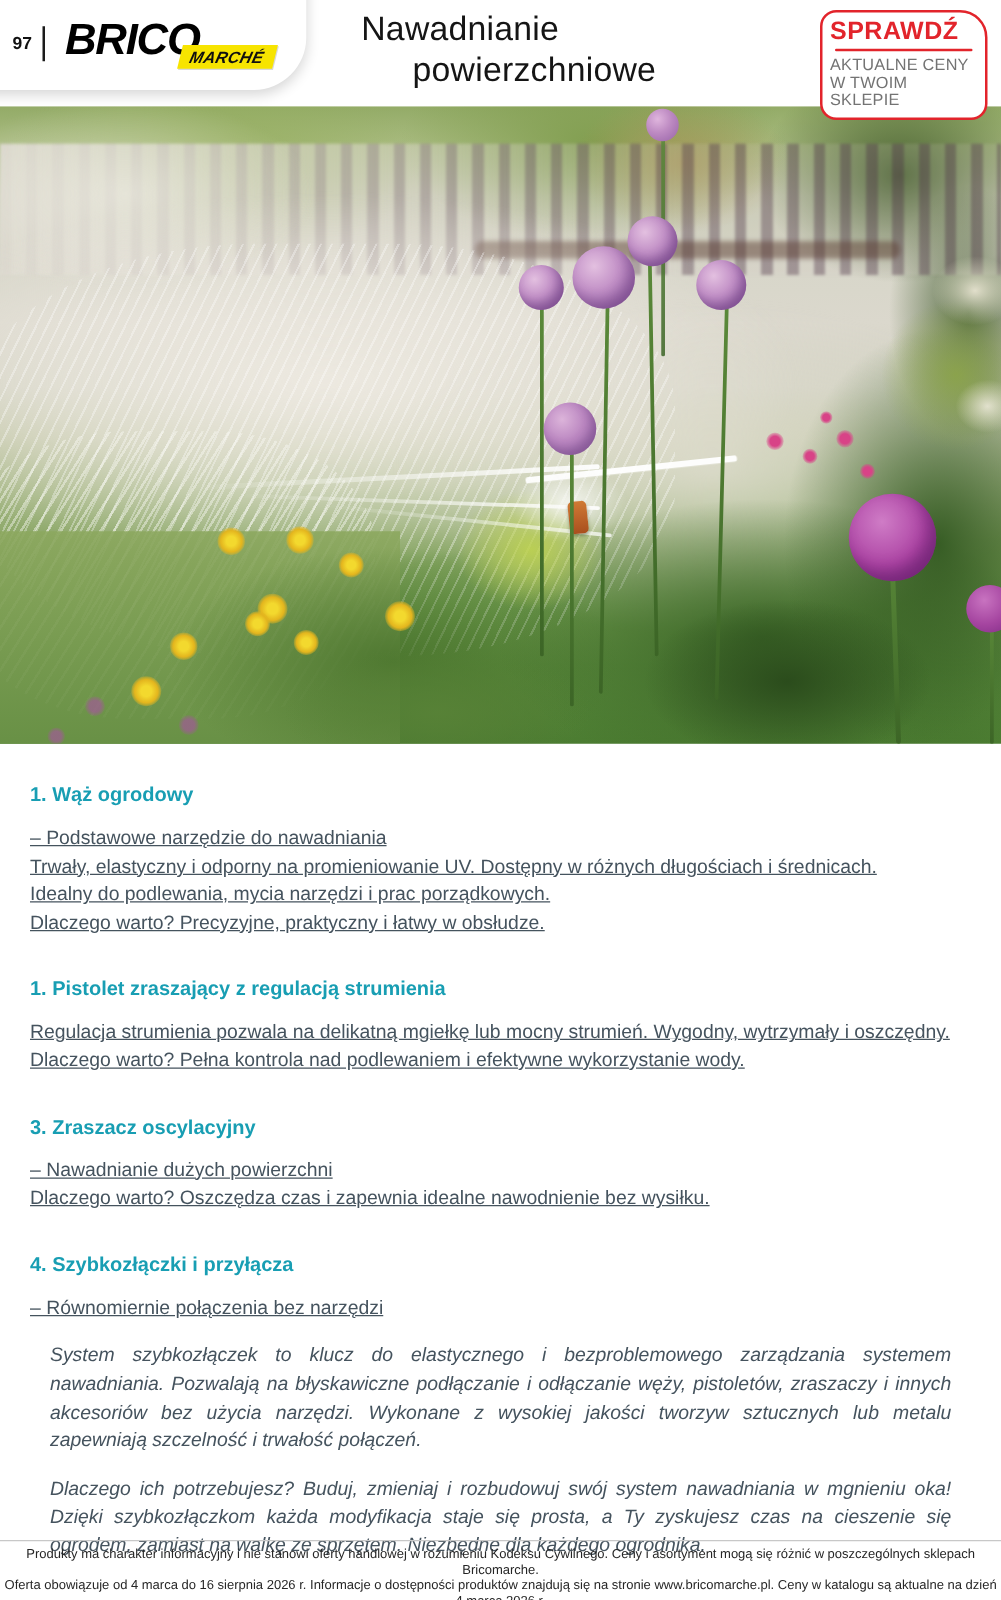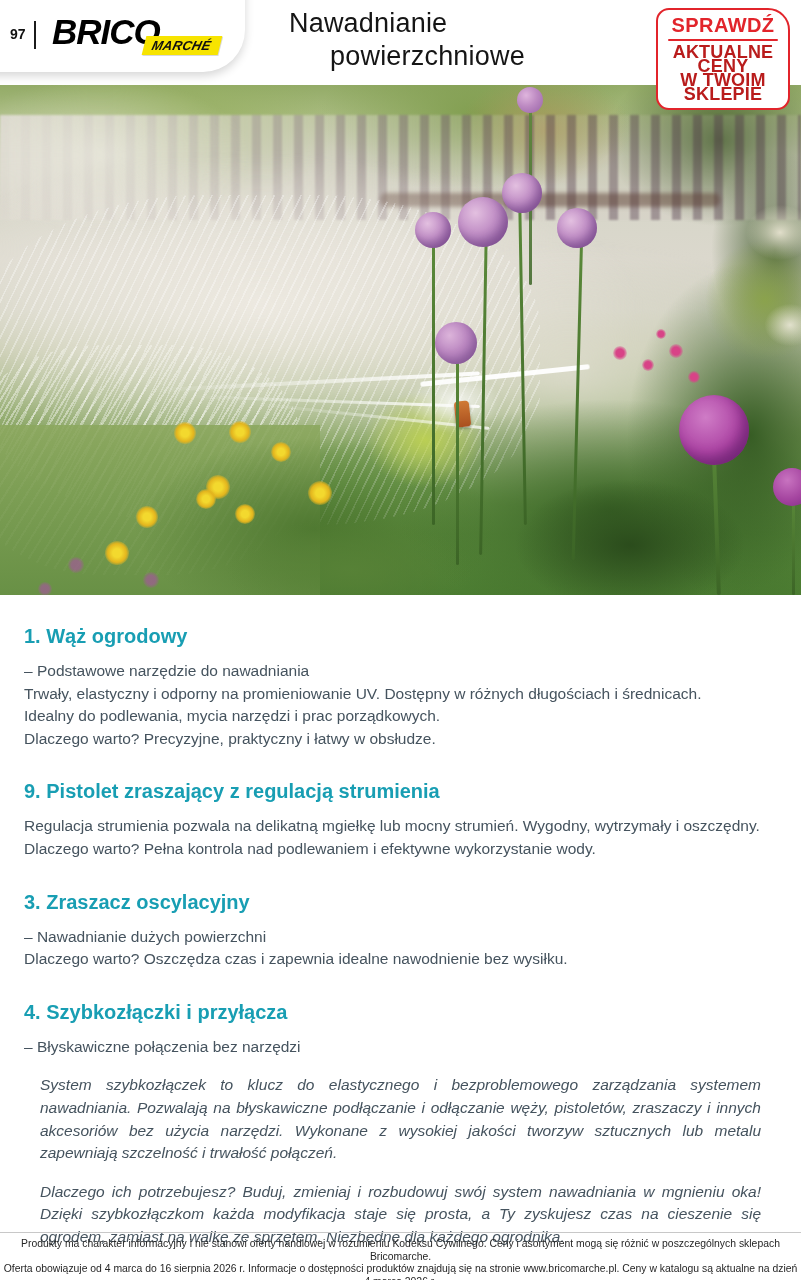--- a/index.html
+++ b/index.html
@@ -35,48 +35,48 @@
     font-style:italic; font-weight:bold; font-size:13px; color:#101010; letter-spacing:.3px;
     box-shadow:1px 1px 0 rgba(0,0,0,.15);
   }
   .title { position:absolute; left:289px; top:7px; color:#151515; }
   .title div { font-size:27px; line-height:33px; font-weight:500; white-space:nowrap; letter-spacing:.2px; }
   .title .l2 { margin-left:41px; }
   .badge {
     position:absolute; right:11px; top:8px; width:134px;
     background:#fff; border:2.5px solid #e2242b;
     border-radius:13px 22px 13px 13px;
-    padding:4px 6px 7px; text-align:center;
+    padding:4px 6px 7px; text-align:left;
   }
   .badge-top { font-size:20px; font-weight:bold; color:#e2242b; letter-spacing:.4px; }
   .badge-rule { height:2px; background:#e2242b; margin:2px 4px 4px; border-radius:1px; }
-  .badge-sub { font-size:18px; font-weight:bold; color:#b91c1c; line-height:14px; letter-spacing:.2px; }
+  .badge-sub { font-size:13px; font-weight:normal; color:#737373; line-height:14px; letter-spacing:.2px; }
 
   
   .photo {
     position:absolute; left:0; top:85px; width:801px; height:510px; overflow:hidden;
     background:linear-gradient(180deg,
       #93ab67 0%, #a9bb80 6%, #c9cdb4 14%, #d7d6c9 24%, #dbd8cd 34%,
       #d2d2c2 44%, #c2c7a8 52%, #a7b887 60%, #8aa766 68%, #6f9a4e 78%,
       #59893c 88%, #4b7c31 100%);
   }
   .ph { position:absolute; border-radius:50%; }
   .stem { position:absolute; width:3px; background:linear-gradient(180deg,#5b8a3a,#3c6526); border-radius:2px; }
   .jet { position:absolute; background:linear-gradient(90deg, rgba(255,255,255,0), rgba(255,255,255,.95)); border-radius:2px; }
 
   
   .main { position:absolute; left:0; top:595px; width:801px; }
   h1.products-heading {
     margin:26px 24px 0 28px; font-size:28px; line-height:34px;
     color:#189eb3; font-weight:bold; letter-spacing:-.2px;
   }
   .section { margin:30px 24px 0 24px; }
-  .section h2 { margin:0; font-size:20px; line-height:23px; color:#189eb3; font-weight:bold; }
+  .section h2 { margin:0; font-size:16px; line-height:23px; color:#189eb3; font-weight:bold; }
   .sec-body { margin-top:12px; color:#45535e; font-size:15.5px; line-height:22.6px; }
-  .sec-body .line { white-space:nowrap; }
+  .sec-body .line { white-space:nowrap;text-decoration:underline; }
   .sec-body p.just { margin:16px; text-align:justify;font-style:italic; }
 
   
   .footer {
     position:absolute; left:0; right:0; bottom:0; height:48px;
     border-top:1px solid #c8c8c8; padding-top:5px;
     text-align:center; font-size:10.4px; line-height:12.6px; color:#262626;
   }
 </style>
 </head>
@@ -186,39 +186,39 @@
       <h2>1. Wąż ogrodowy</h2>
       <div class="sec-body">
         <div class="line">– Podstawowe narzędzie do nawadniania</div>
         <div class="line">Trwały, elastyczny i odporny na promieniowanie UV. Dostępny w różnych długościach i średnicach.</div>
         <div class="line">Idealny do podlewania, mycia narzędzi i prac porządkowych.</div>
         <div class="line">Dlaczego warto? Precyzyjne, praktyczny i łatwy w obsłudze.</div>
       </div>
     </div>
 
     <div class="section">
-      <h2>9. Pistolet zraszający z regulacją strumienia</h2>
+      <h2>1. Pistolet zraszający z regulacją strumienia</h2>
       <div class="sec-body">
         <div class="line">Regulacja strumienia pozwala na delikatną mgiełkę lub mocny strumień. Wygodny, wytrzymały i oszczędny.</div>
         <div class="line">Dlaczego warto? Pełna kontrola nad podlewaniem i efektywne wykorzystanie wody.</div>
       </div>
     </div>
 
     <div class="section">
       <h2>3. Zraszacz oscylacyjny</h2>
       <div class="sec-body">
         <div class="line">– Nawadnianie dużych powierzchni</div>
         <div class="line">Dlaczego warto? Oszczędza czas i zapewnia idealne nawodnienie bez wysiłku.</div>
       </div>
     </div>
 
     <div class="section">
       <h2>4. Szybkozłączki i przyłącza</h2>
       <div class="sec-body">
-        <div class="line">– Błyskawiczne połączenia bez narzędzi</div>
+        <div class="line">– Równomiernie połączenia bez narzędzi</div>
         <p class="just">System szybkozłączek to klucz do elastycznego i bezproblemowego zarządzania systemem nawadniania. Pozwalają na błyskawiczne podłączanie i odłączanie węży, pistoletów, zraszaczy i innych akcesoriów bez użycia narzędzi. Wykonane z wysokiej jakości tworzyw sztucznych lub metalu zapewniają szczelność i trwałość połączeń.</p>
         <p class="just">Dlaczego ich potrzebujesz? Buduj, zmieniaj i rozbudowuj swój system nawadniania w mgnieniu oka! Dzięki szybkozłączkom każda modyfikacja staje się prosta, a Ty zyskujesz czas na cieszenie się ogrodem, zamiast na walkę ze sprzętem. Niezbędne dla każdego ogrodnika.</p>
       </div>
     </div>
   </div>
 
   <div class="footer">
     <div>Produkty ma charakter informacyjny i nie stanowi oferty handlowej w rozumieniu Kodeksu Cywilnego. Ceny i asortyment mogą się różnić w poszczególnych sklepach Bricomarche.</div>
     <div>Oferta obowiązuje od 4 marca do 16 sierpnia 2026 r. Informacje o dostępności produktów znajdują się na stronie www.bricomarche.pl. Ceny w katalogu są aktualne na dzień 4 marca 2026 r.</div>
 

